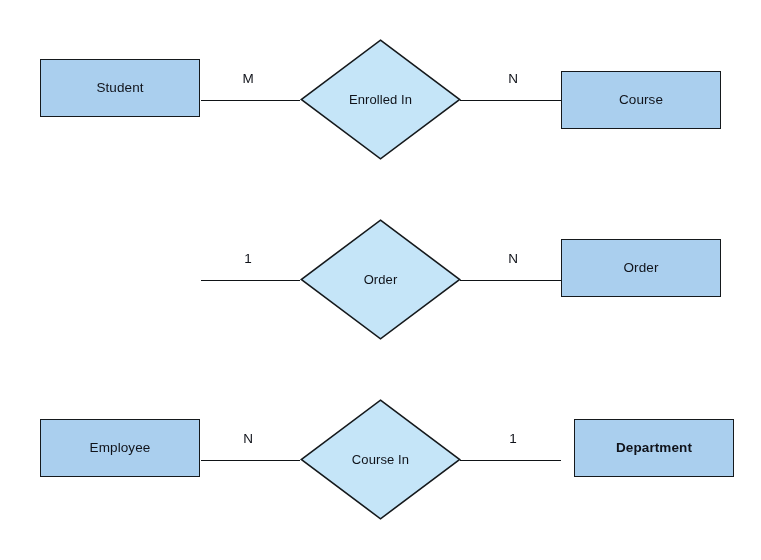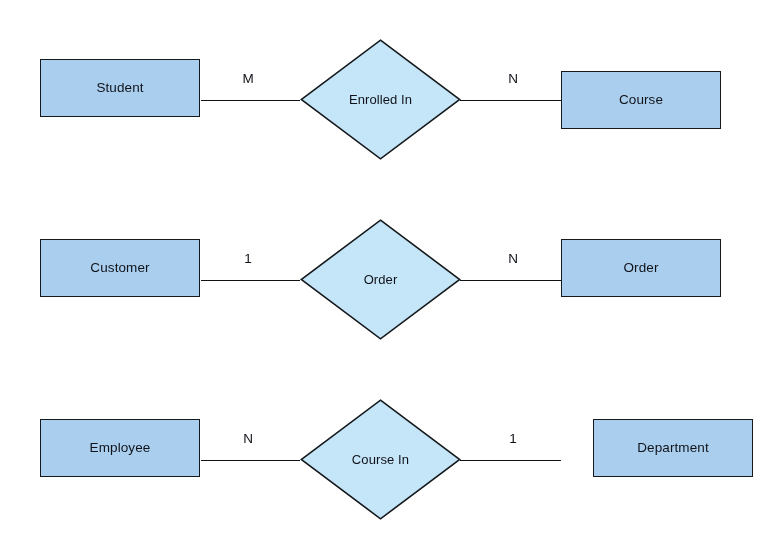--- a/index.html
+++ b/index.html
@@ -112,23 +112,20 @@
   </div>
 
   <div class="connector" style="left:460px; top:100px; width:101px;"></div>
 
   <div class="cardinality" style="left:500px; top:72px;">N</div>
 
   <div class="entity" style="left:561px; top:59px;margin-top:12px;">
     <span class="entity-label">Course</span>
   </div>
 
-  <div class="entity" style="left:40px; top:239px;">
-    <span class="entity-label">Customer</span>
-  </div>
 
   <div class="connector" style="left:201px; top:280px; width:99px;"></div>
 
   <div class="cardinality" style="left:235px; top:252px;">1</div>
 
   <div class="relationship" style="left:300px; top:219px;">
     <svg viewBox="0 0 161 121" preserveAspectRatio="none">
       <polygon points="80.5,1.2 159.8,60.5 80.5,119.8 1.2,60.5" fill="#c5e5f8" stroke="#15191c" stroke-width="1.6"></polygon>
     </svg>
     <div class="relationship-label">Order</div>
@@ -154,17 +151,17 @@
     <svg viewBox="0 0 161 121" preserveAspectRatio="none">
       <polygon points="80.5,1.2 159.8,60.5 80.5,119.8 1.2,60.5" fill="#c5e5f8" stroke="#15191c" stroke-width="1.6"></polygon>
     </svg>
     <div class="relationship-label">Course In</div>
   </div>
 
   <div class="connector" style="left:460px; top:460px; width:101px;"></div>
 
   <div class="cardinality" style="left:500px; top:432px;">1</div>
 
-  <div class="entity" style="left:593px; top:419px;">
+  <div class="entity" style="left:574px; top:419px;font-weight:bold;">
     <span class="entity-label">Department</span>
   </div>
 
 </div>
 
 </body></html>

